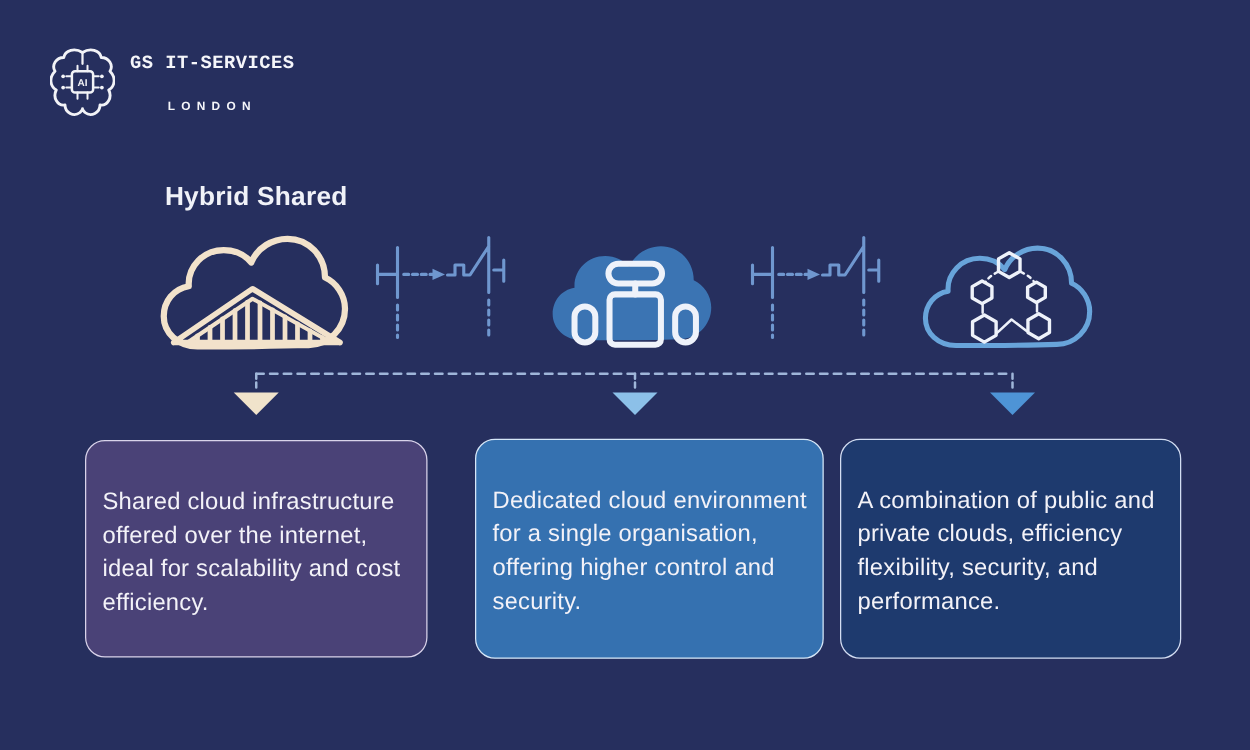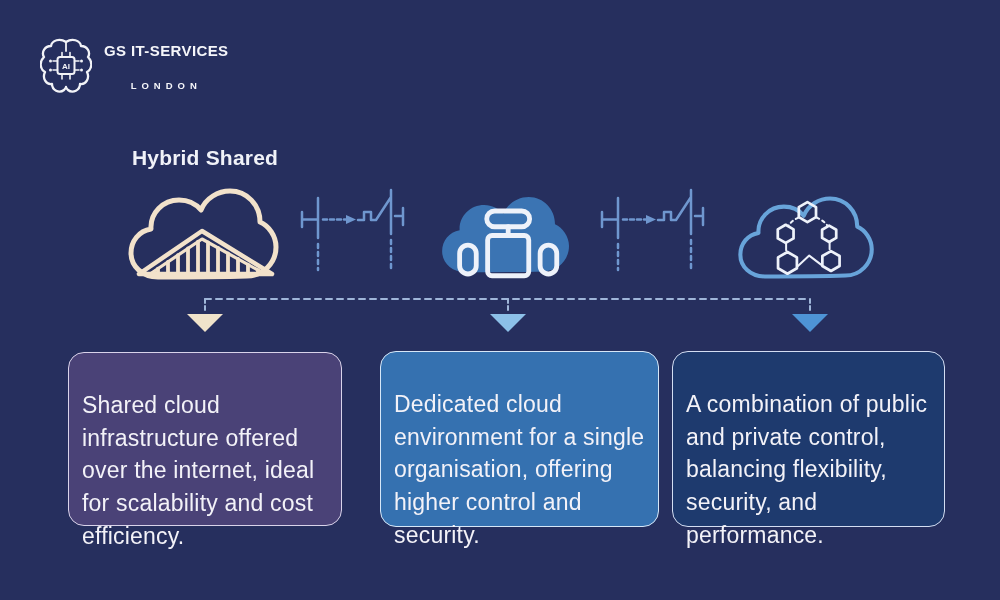--- a/index.html
+++ b/index.html
@@ -3,31 +3,31 @@
 <meta charset="utf-8">
 <style>
   html,body{margin:0;padding:0;background:#10163a;}
   .stage{
     position:relative;width:1000px;height:600px;overflow:hidden;
     font-family:"Liberation Sans",sans-serif;color:#f2f3f8;
   }
   
   .logo{position:absolute;left:40px;top:38px;display:flex;align-items:center;gap:12px;}
   .logo-text{display:flex;flex-direction:column;}
-  .logo-name{font-size:15px;font-weight:700;letter-spacing:.4px;color:#f5f6fa;}
+  .logo-name{font-size:15px;font-weight:700;letter-spacing:.4px;color:#f5f6fa;font-family:Liberation Mono, monospace;}
   .logo-loc{font-size:9.5px;font-weight:600;letter-spacing:5px;margin-top:21px;text-align:center;color:#f5f6fa;}
   
   .col-heading{position:absolute;top:146px;width:200px;text-align:center;
     font-size:21px;font-weight:600;color:#f0f2f8;letter-spacing:.2px;}
   .h-hybrid{left:105px;} .h-private{left:405px;} .h-public{left:708px;}
   
   .art{position:absolute;}
   
   .card{position:absolute;border-radius:16px;box-sizing:border-box;}
-  .card p{margin:0;padding:36px 10px 0 13px;font-size:23px;line-height:1.42;
+  .card p{margin:0;padding:36px 10px 0 13px;font-size:19px;line-height:1.42;
     color:#f3f2f8;letter-spacing:.2px;}
   .card-hybrid{left:68px;top:352px;width:274px;height:174px;border:1.5px solid #d9d3ea;}
   .card-private{left:380px;top:351px;width:279px;height:176px;border:1.5px solid #d6e7f8;}
   .card-public{left:672px;top:351px;width:273px;height:176px;border:1.5px solid #d3ddf2;}
 </style>
 </head>
 <body>
 
 <div class="stage" style="background-color: rgb(38, 47, 94);">
 
@@ -118,16 +118,16 @@
     <polygon points="606,20 642,20 624,38" stroke="none" style="fill: rgb(78, 148, 214);"></polygon>
   </svg>
 
   <div class="card card-hybrid" style="background-color: rgb(74, 66, 119);">
     <p>Shared cloud infrastructure offered over the internet, ideal for scalability and cost efficiency.</p>
   </div>
   <div class="card card-private" style="background-color: rgb(53, 113, 176);">
     <p>Dedicated cloud environment for a single organisation, offering higher control and security.</p>
   </div>
   <div class="card card-public" style="background-color: rgb(30, 58, 110);">
-    <p>A combination of public and private control, balancing flexibility, security, and performance.</p>
+    <p>A combination of public and private clouds, efficiency flexibility, security, and performance.</p>
   </div>
 
 </div>
 
 </body></html>

